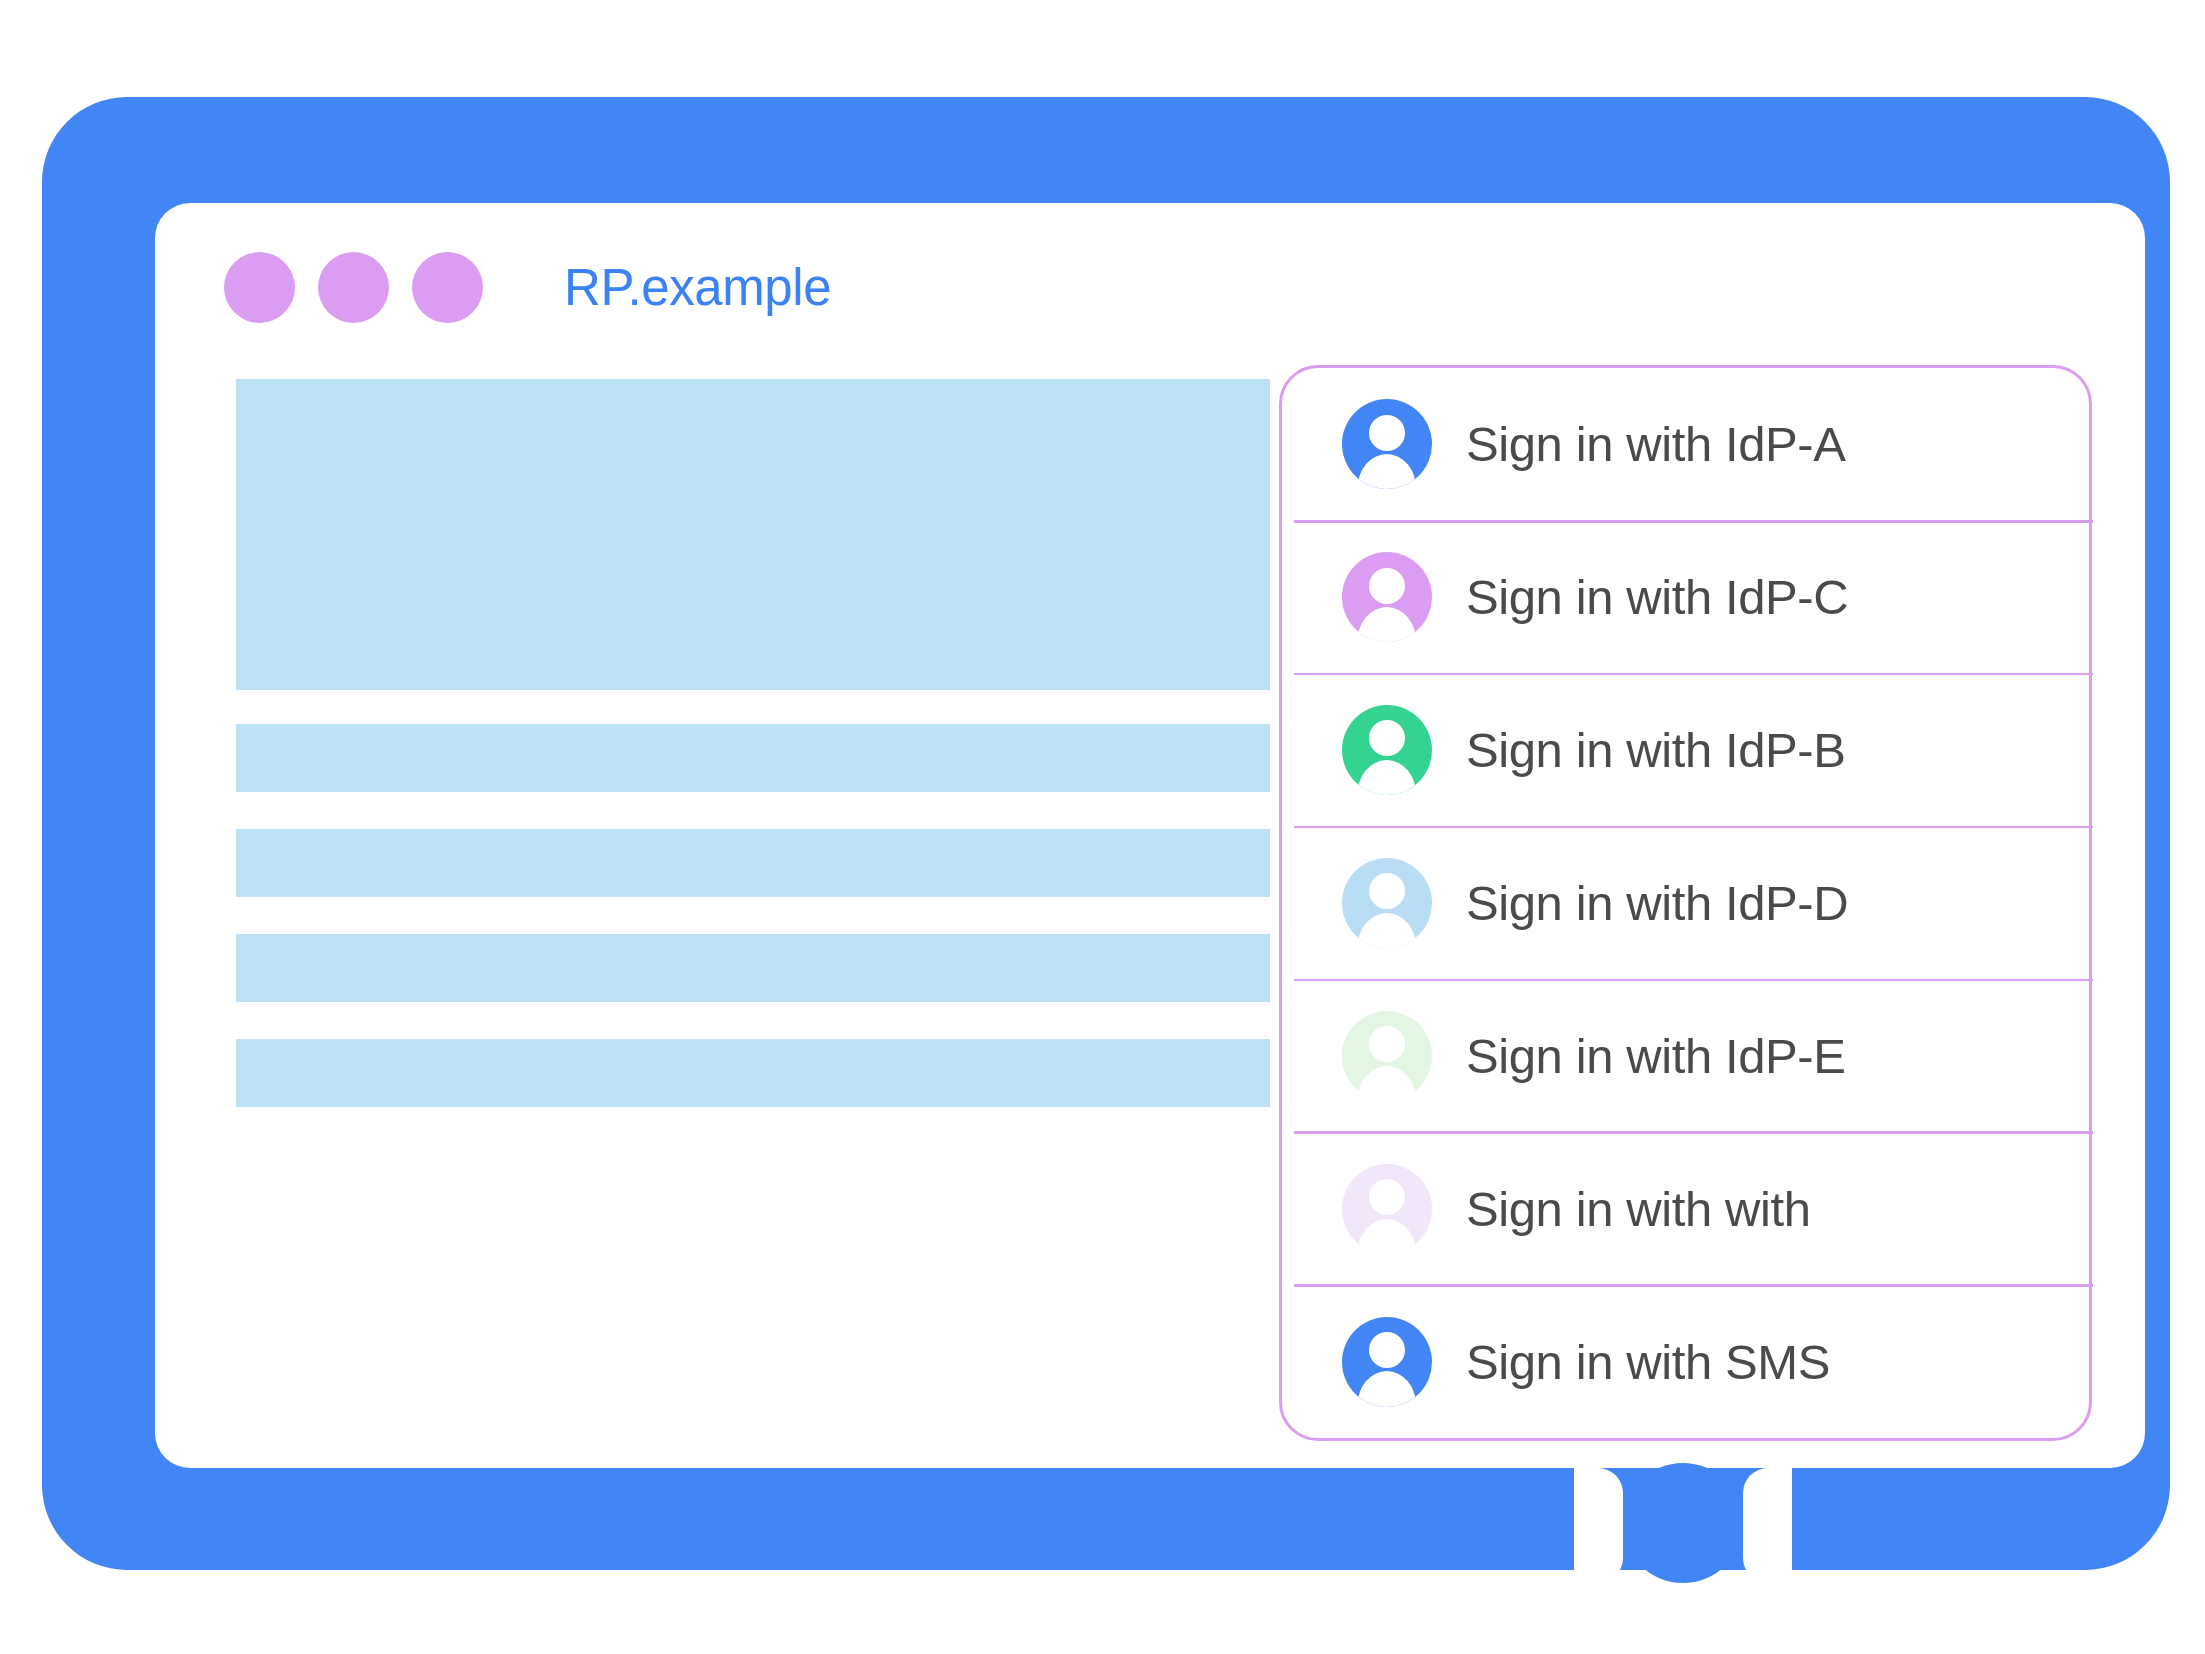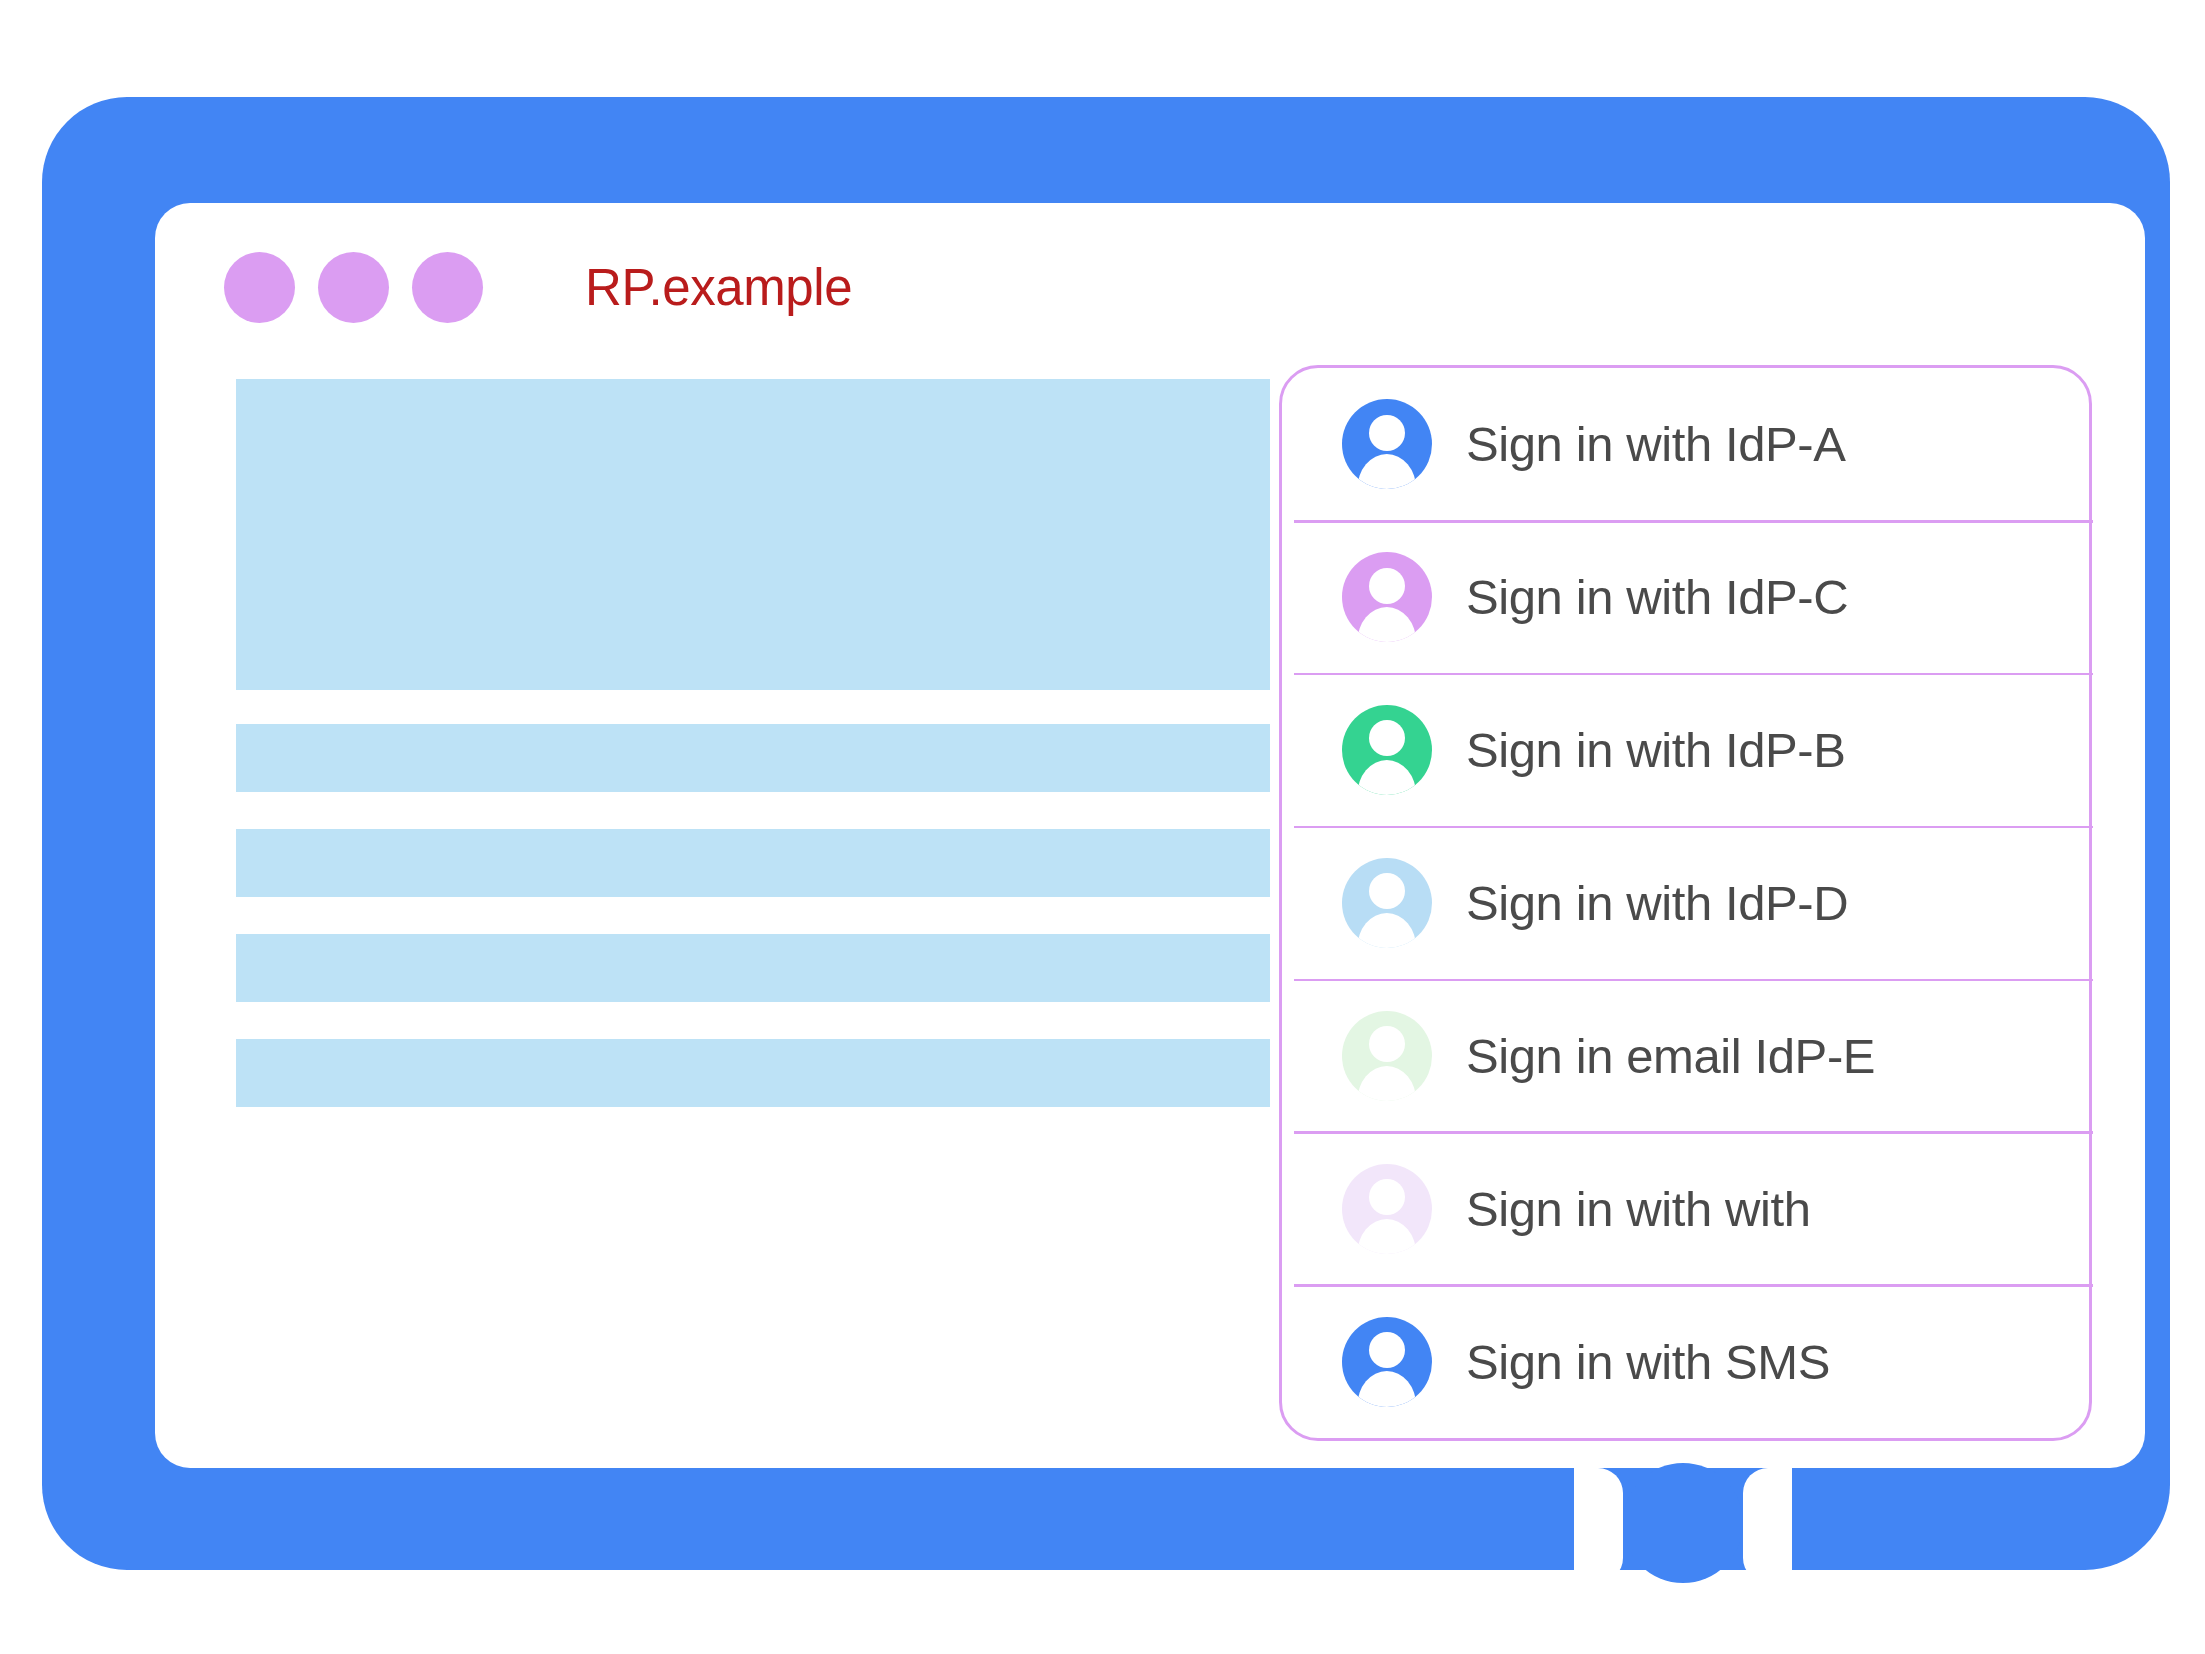--- a/index.html
+++ b/index.html
@@ -60,23 +60,23 @@
     display: flex;
     gap: 23px;
     margin-left: 69px;
   }
   .window-dot {
     width: 71px; height: 71px;
     border-radius: 50%;
     background: #DB9DF2;
   }
   #window-title {
-    margin-left: 102px;
+    margin-left: 81px;
     font-size: 51px;
-    color: #b91c1c;
+    color: #3b82f6;
     letter-spacing: -0.4px;
     white-space: nowrap;
   }
 
   
   #content-area {
     position: absolute;
     left: 81px; top: 176px;
     width: 1034px;
   }
@@ -201,21 +201,21 @@
             <div class="body"></div>
         </div>
         <div class="signin-label">Sign in with IdP-D</div>
       </div>
 
       <div class="signin-row">
         <div class="avatar" style="background:#E3F6E3">
           <div class="head"></div>
             <div class="body"></div>
         </div>
-        <div class="signin-label">Sign in email IdP-E</div>
+        <div class="signin-label">Sign in with IdP-E</div>
       </div>
 
       <div class="signin-row">
         <div class="avatar" style="background:#F2E6FA">
           <div class="head"></div>
             <div class="body"></div>
         </div>
         <div class="signin-label">Sign in with with</div>
       </div>
 

